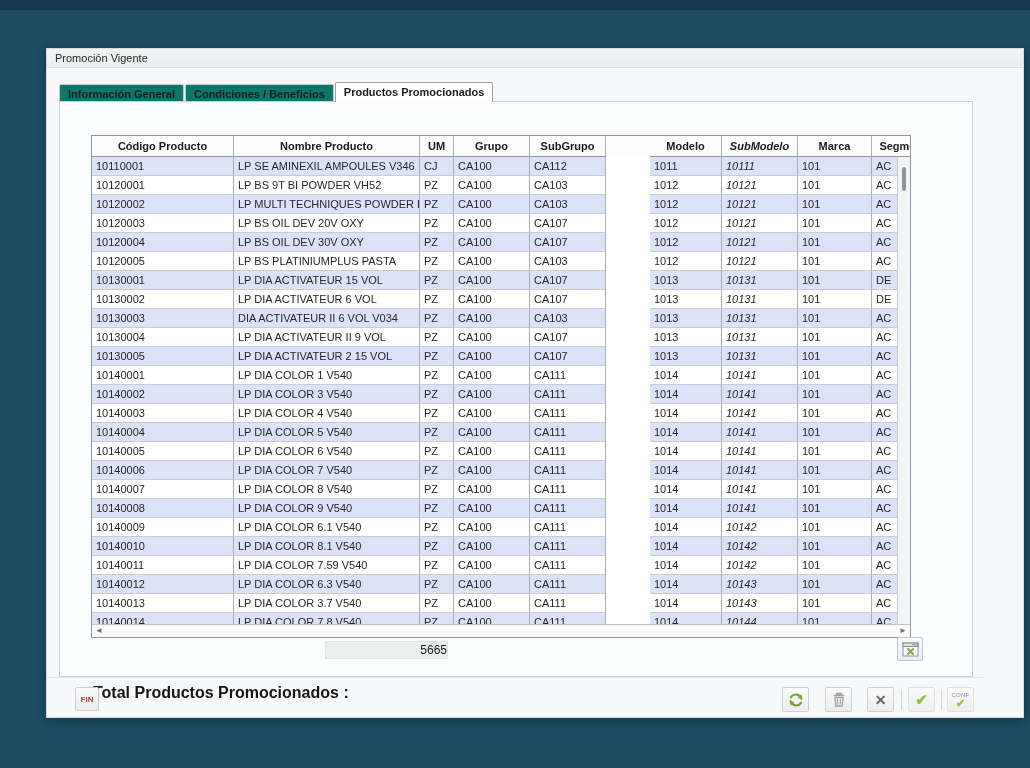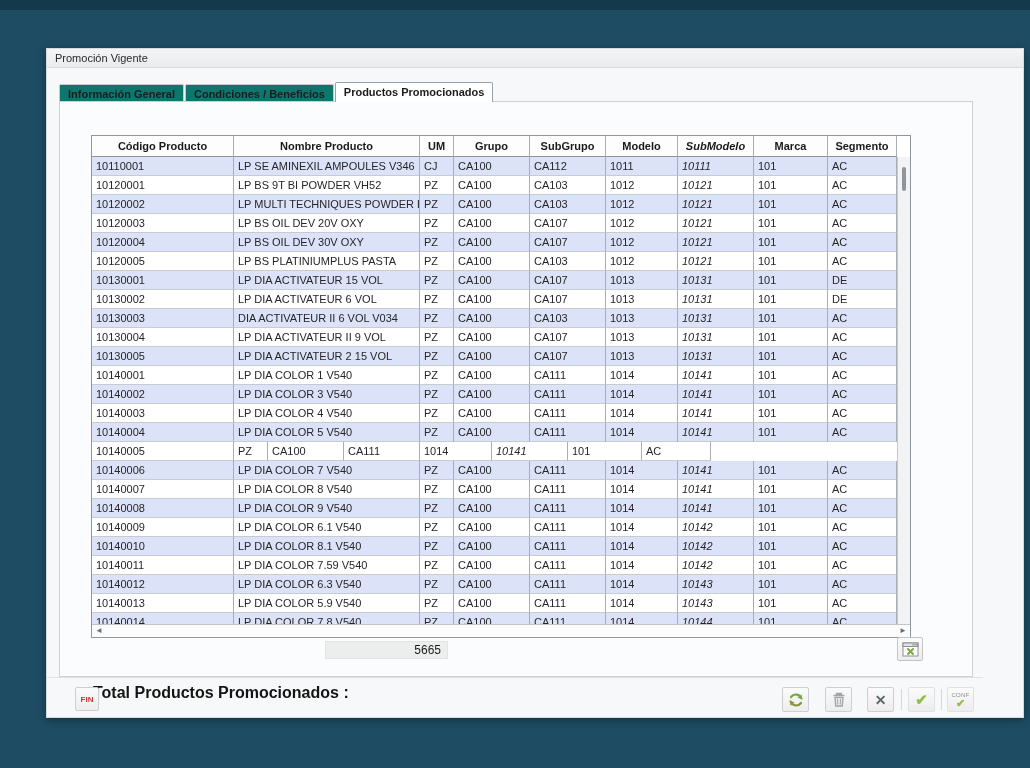--- a/index.html
+++ b/index.html
@@ -33,35 +33,35 @@
   .grid-inner { position:absolute; left:0; top:0; width:805px; }
   .thead { display:flex; height:21px; background:#fdfdfd; }
   .th { font-size:11px; font-weight:bold; color:#1a1a1a; text-align:center; line-height:20px;
         border-right:1px solid #a9aeb5; border-bottom:1px solid #8f959c; overflow:hidden; white-space:nowrap; }
   .tr { display:flex; height:19px; }
   .tr.alt .td { background:#dce2f7; }
   .td { font-size:11px; color:#26262a; line-height:18px; padding-left:4px;
         border-right:1px solid #a9aeb5; border-bottom:1px solid #c7ccd3;
         overflow:hidden; white-space:nowrap; background:#ffffff; }
   .c0{width:142px;flex:none;} .c1{width:186px;flex:none;} .c2{width:34px;flex:none;}
-  .c3{width:76px;flex:none;} .c4{width:76px;flex:none;} .c5{width:72px;flex:none;}
+  .c3{width:76px;flex:none;} .c4{width:76px;flex:none;} .c5{width:72px;flex:none;margin-left:44px;}
   .c6{width:76px;flex:none;font-style:italic;} .c7{width:74px;flex:none;} .c8{width:69px;flex:none;}
 
   .vscroll { position:absolute; right:0; top:21px; width:13px; height:467px; background:#f2f3f4;
              border-left:1px solid #c6cacd; }
   .vthumb { position:absolute; left:4px; top:10px; width:4px; height:24px; background:#8f959b; border-radius:2px; }
   .hscroll { position:relative; width:818px; height:13px; background:#fbfbfc; border-top:1px solid #c0c3c7;
              display:flex; justify-content:space-between; align-items:center; }
   .harrow { font-size:8px; color:#6a6f74; line-height:12px; padding:0 3px; cursor:default; }
 
   
   .total-label { position:absolute; left:46px; top:595px; font-size:16px; font-weight:bold; color:#141414;margin-top:40px; }
   .total-field { position:absolute; left:278px; top:592px; width:123px; height:18px; background:#eceeee;
                  border:1px solid #e2e4e4; font-size:12px; color:#1c1c1c; text-align:right;
-                 padding-right:6px; line-height:17px; }
+                 padding-right:0; line-height:17px; }
 
   .export-btn { position:absolute; left:850px; top:588px; width:26px; height:24px;
                 background:linear-gradient(#fcfcfc,#ececec); border:1px solid #c2c5c8; border-radius:2px;
                 display:flex; align-items:center; justify-content:center; cursor:pointer; }
 
   .divider { position:absolute; left:0px; top:628px; width:936px; height:1px; background:#e0e2e4; }
 
   
   .btn { position:absolute; top:638px; width:27px; height:25px; border:1px solid #cdd0d2; border-radius:2px;
          background:linear-gradient(#fbfbfb,#ededed); display:flex; align-items:center; justify-content:center;
@@ -274,20 +274,21 @@
                 <div class="td c2">PZ</div>
                 <div class="td c3">CA100</div>
                 <div class="td c4">CA111</div>
                 <div class="td c5">1014</div>
                 <div class="td c6">10141</div>
                 <div class="td c7">101</div>
                 <div class="td c8">AC</div>
               </div>
               <div class="tr">
                 <div class="td c0">10140005</div>
+                <div class="td c1">LP DIA COLOR 6 V540</div>
                 <div class="td c2">PZ</div>
                 <div class="td c3">CA100</div>
                 <div class="td c4">CA111</div>
                 <div class="td c5">1014</div>
                 <div class="td c6">10141</div>
                 <div class="td c7">101</div>
                 <div class="td c8">AC</div>
               </div>
               <div class="tr alt">
                 <div class="td c0">10140006</div>
@@ -361,21 +362,21 @@
                 <div class="td c2">PZ</div>
                 <div class="td c3">CA100</div>
                 <div class="td c4">CA111</div>
                 <div class="td c5">1014</div>
                 <div class="td c6">10143</div>
                 <div class="td c7">101</div>
                 <div class="td c8">AC</div>
               </div>
               <div class="tr">
                 <div class="td c0">10140013</div>
-                <div class="td c1">LP DIA COLOR 5.9 V540</div>
+                <div class="td c1">LP DIA COLOR 3.7 V540</div>
                 <div class="td c2">PZ</div>
                 <div class="td c3">CA100</div>
                 <div class="td c4">CA111</div>
                 <div class="td c5">1014</div>
                 <div class="td c6">10143</div>
                 <div class="td c7">101</div>
                 <div class="td c8">AC</div>
               </div>
               <div class="tr alt">
                 <div class="td c0">10140014</div>

